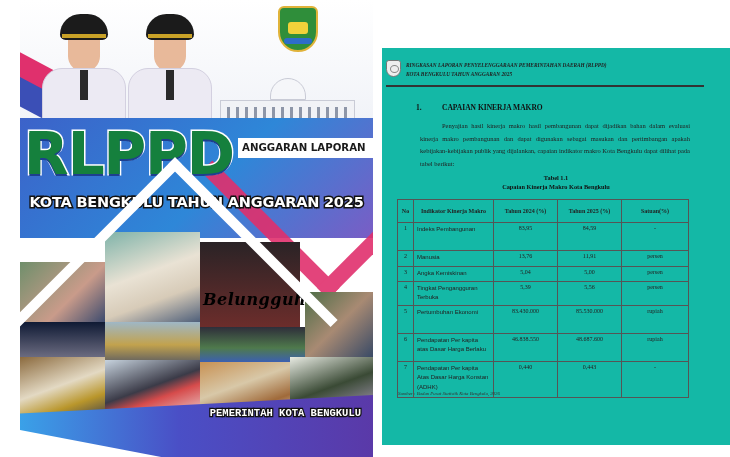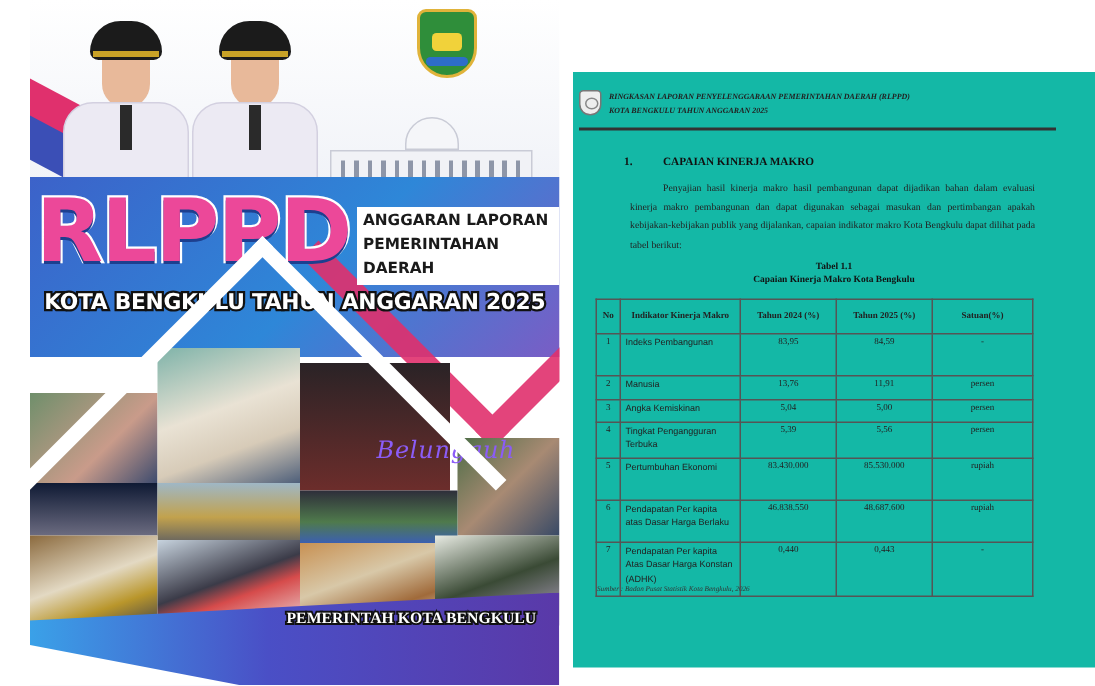--- a/index.html
+++ b/index.html
@@ -79,21 +79,21 @@
       transform: rotate(45deg); opacity: .9;
     }
     .white-chevron {
       position: absolute; left: 40px; top: 205px; width: 230px; height: 230px;
       border-left: 10px solid #ffffff; border-top: 10px solid #ffffff;
       transform: rotate(45deg);
     }
     .rlppd {
       position: absolute; left: 4px; top: 124px;
       font-family: "DejaVu Sans", sans-serif; font-weight: bold; font-size: 58px; letter-spacing: -1px;
-      color: #ec4899; line-height: 60px;
+      color: #15803d; line-height: 60px;
       -webkit-text-stroke: 3px #ffffff; paint-order: stroke fill;
       text-shadow: 0 2px 0 #1d3f8f;
     }
     .subtitle {
       position: absolute; left: 218px; top: 138px; width: 135px;
       font-family: "DejaVu Sans", sans-serif; font-weight: bold; font-size: 10.2px; line-height: 16px;
       color: #1a1a1a; background: #ffffff; padding: 2px 2px 2px 4px;
     }
     .kota-title {
       position: absolute; left: 0; width: 100%; top: 194px; text-align: center;
@@ -110,36 +110,35 @@
     .t4 { left: 285px; top: 60px; width: 68px; height: 65px; background: linear-gradient(135deg,#4c6d46,#a88a73 50%,#394a66); }
     .t5 { left: 0; top: 90px; width: 85px; height: 35px; background: linear-gradient(180deg,#0f1a34,#6b6b80); }
     .t6 { left: 85px; top: 90px; width: 95px; height: 38px; background: linear-gradient(180deg,#9fb7c6,#c2a24d 60%,#6f6a5e); }
     .t7 { left: 180px; top: 95px; width: 105px; height: 35px; background: linear-gradient(180deg,#2e2e3a,#4f7a4c 60%,#3c60b0); }
     .t8 { left: 0; top: 125px; width: 85px; height: 65px; background: linear-gradient(160deg,#8b6a3e,#e3d9c3 45%,#b9962b 70%,#2f3550); }
     .t9 { left: 85px; top: 128px; width: 95px; height: 62px; background: linear-gradient(160deg,#c7d3de,#3b3b48 45%,#d64b4b 60%,#efe6e6); }
     .t10 { left: 180px; top: 130px; width: 90px; height: 60px; background: linear-gradient(160deg,#c89153,#d8c8a8 40%,#a06a3a 70%,#e8e2dc); }
     .t11 { left: 270px; top: 125px; width: 83px; height: 60px; background: linear-gradient(160deg,#e8ebe3,#3a4a35 50%,#b8a6c9); }
     .belungguh {
       position: absolute; left: 183px; top: 58px;
-      font-family: "DejaVu Serif", serif; font-style: italic; font-weight: normal; font-size: 16px; color: #8b5cf6;
+      font-family: "DejaVu Serif", serif; font-style: italic; font-weight: bold; font-size: 16px; color: #000000;
       letter-spacing: .5px;
-      margin-left: 48px;
     }
     .footer-band {
       position: absolute; left: 0; top: 395px; width: 100%; height: 62px;
       background: linear-gradient(90deg, #3aa1e8 0%, #4a4fc6 45%, #5a39a8 100%);
       clip-path: polygon(0 30%, 100% 0, 100% 100%, 0 100%);
     }
     .footer-white {
       position: absolute; left: 0; top: 430px; width: 100%; height: 27px; background: #ffffff;
       clip-path: polygon(0 0, 40% 100%, 0 100%);
     }
     .footer-text {
-      position: absolute; right: 12px; top: 406px; width: 170px; text-align: left;
-      font-family: Liberation Serif, serif; font-weight: bold; font-size: 10.5px; line-height: 14px;
+      position: absolute; right: 12px; top: 406px; width: 170px; text-align: right;
+      font-family: Liberation Mono, monospace; font-weight: bold; font-size: 10.5px; line-height: 14px;
       color: #ffffff; -webkit-text-stroke: 2.5px #111111; paint-order: stroke fill;
     }
 
     
     .page {
       position: absolute; left: 382px; top: 48px; width: 348px; height: 397px; background: #14b8a6;
       color: #111111;
     }
     .doc-header { position: absolute; left: 4px; top: 9px; width: 320px; height: 26px; }
     .doc-logo {
@@ -218,21 +217,20 @@
     <div class="dome"></div>
     <div class="hall"></div>
   </div>
 
   <div class="blue-band"></div>
   <div class="pink-chevron"></div>
 
   <div class="rlppd">RLPPD</div>
   <div class="subtitle">
     <div>ANGGARAN LAPORAN</div>
-    <div>PEMERINTAHAN DAERAH</div>
   </div>
   <div class="kota-title">KOTA BENGKULU TAHUN ANGGARAN 2025</div>
 
   <div class="collage">
     <div class="tile t1"></div>
     <div class="tile t2"></div>
     <div class="tile t3"></div>
     <div class="tile t4"></div>
     <div class="tile t5"></div>
     <div class="tile t6"></div>

